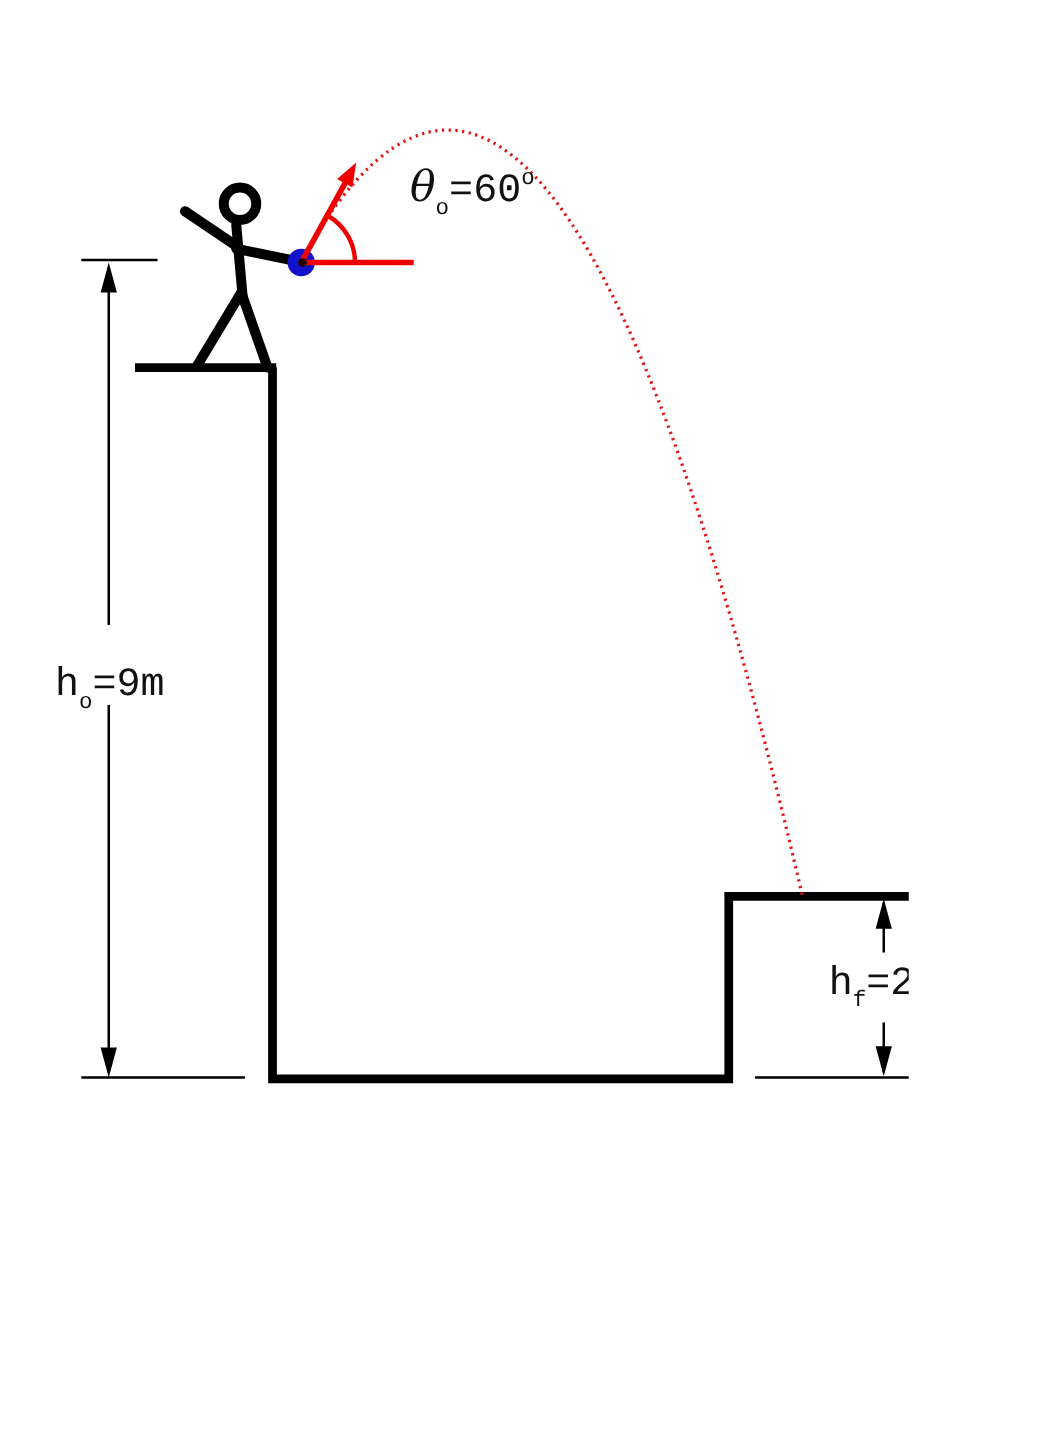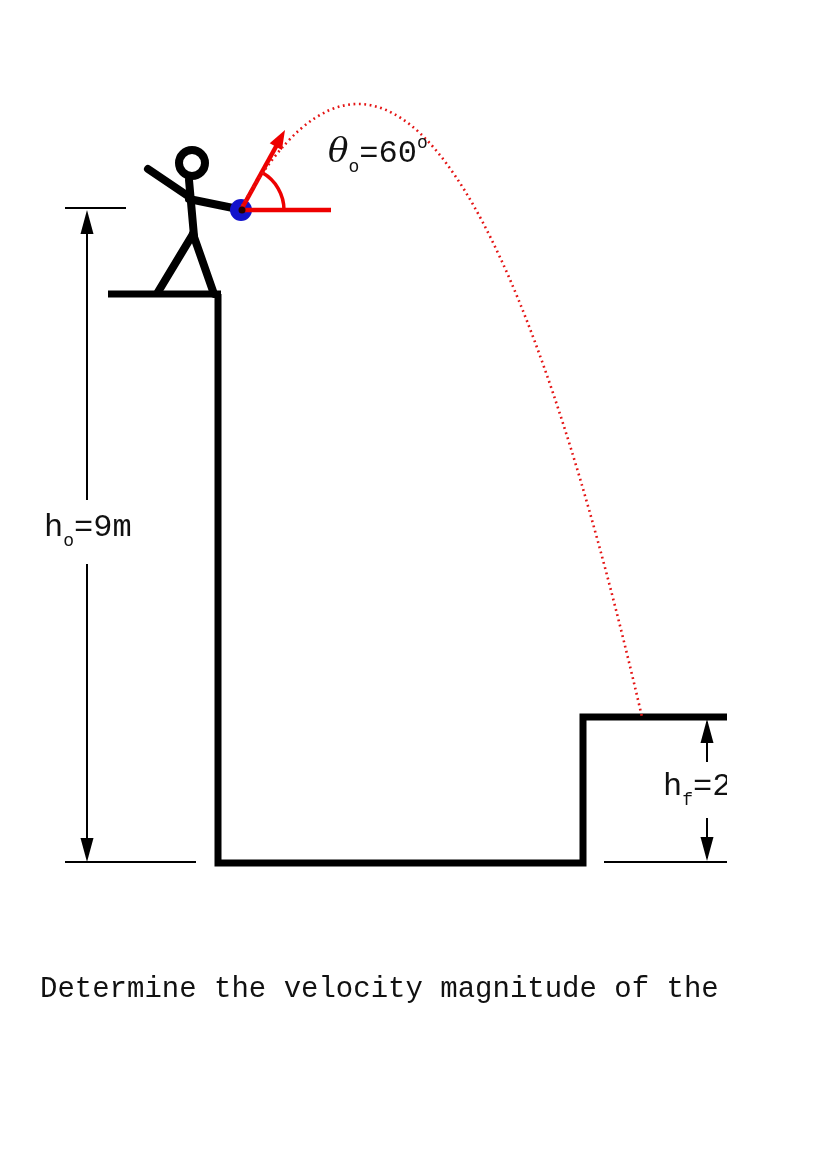--- a/index.html
+++ b/index.html
@@ -31,21 +31,21 @@
     position: relative;
     top: -14px;
   }
   .sym-theta {
     font-family: "DejaVu Serif", serif;
     font-style: italic;
     font-size: 34px;
   }
   #angle-label    { left: 328px; top: 133px; }
   #velocity-label { left: 263px; top: 227px; }
-  #h0-label       { left: 44px;  top: 512px; background: #ffffff; }
+  #h0-label       { left: 44px;  top: 532px; background: #ffffff; }
   #hf-label       { left: 663px; top: 771px; background: #ffffff; }
 
   .question {
     position: absolute;
     left: 40px;
     top: 905px;
     font-family: "Liberation Mono", monospace;
     font-size: 29px;
     line-height: 34px;
     color: #111111;
@@ -104,17 +104,16 @@
 
   <div class="lbl" id="h0-label">
     <span>h</span><span class="subscript">o</span><span>=9m</span>
   </div>
 
   <div class="lbl" id="hf-label">
     <span>h</span><span class="subscript">f</span><span>=2m</span>
   </div>
 
   <div class="question">
-    <div>Determine the velocity magnitude of the</div>
     
   </div>
 
 </div>
 
 </body></html>

